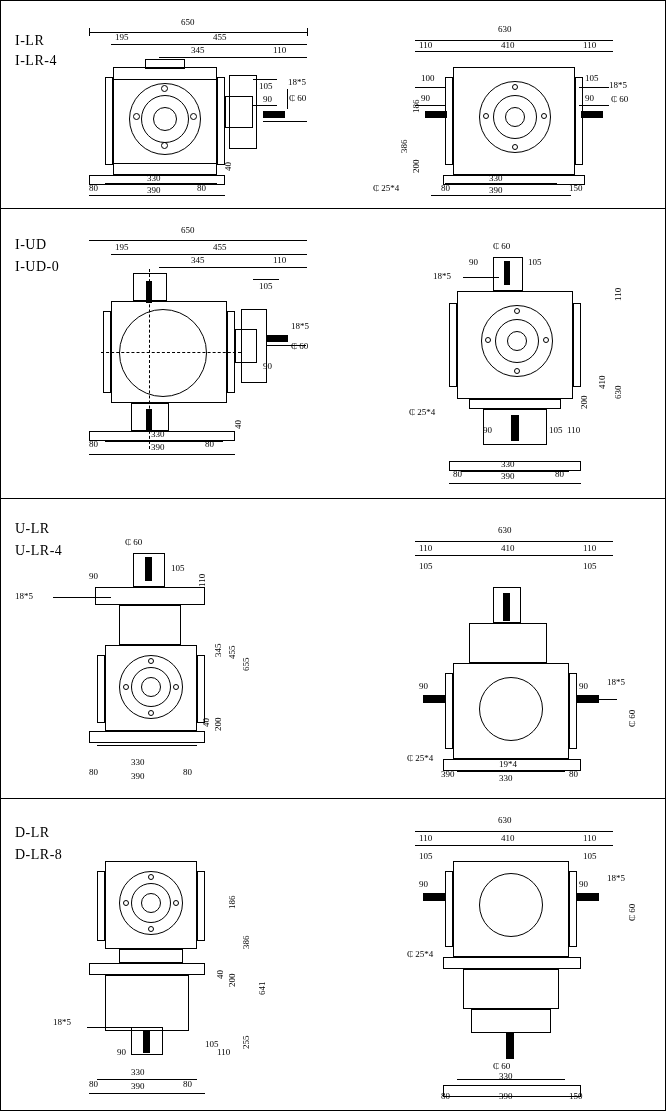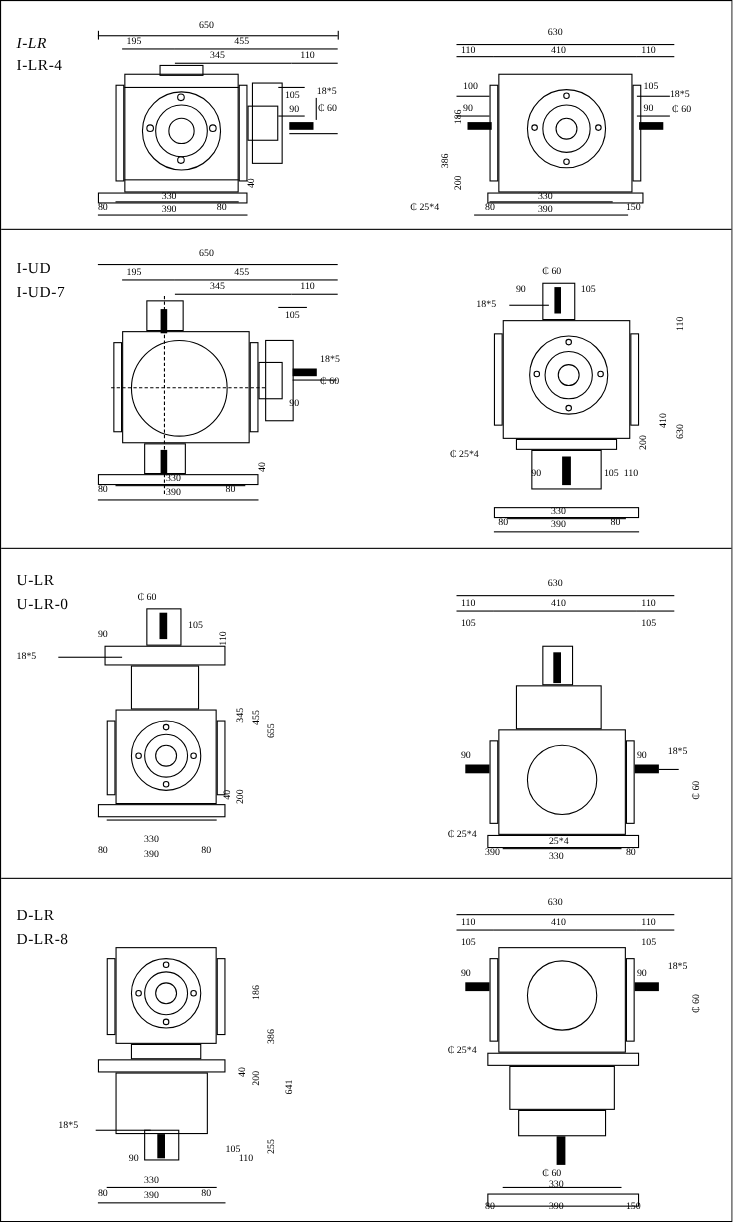--- a/index.html
+++ b/index.html
@@ -28,21 +28,21 @@
   .rect{position:absolute;border:1px solid #000;box-sizing:border-box;}
   .circ{position:absolute;border:1px solid #000;border-radius:50%;box-sizing:border-box;}
   .blk{position:absolute;background:#000;}
 </style>
 </head>
 <body>
 
 <div id="sheet">
 
   <div class="row" id="row0">
-    <div class="label" style="left:14px;top:32px;font-style:italic;">I-LR</div>
+    <div class="label" style="left:14px;top:32px;">I-LR</div>
     <div class="label" style="left:14px;top:52px;">I-LR-4</div>
 
     <div class="ln h" style="left:88px;top:31px;width:218px;"></div>
     <div class="dim" style="left:180px;top:16px;">650</div>
     <div class="ln v" style="left:88px;top:27px;height:8px;"></div>
     <div class="ln v" style="left:306px;top:27px;height:8px;"></div>
 
     <div class="ln h" style="left:110px;top:43px;width:48px;"></div>
     <div class="dim" style="left:114px;top:31px;">195</div>
     <div class="ln h" style="left:158px;top:43px;width:148px;"></div>
@@ -135,21 +135,21 @@
     <div class="ln h" style="left:444px;top:182px;width:112px;"></div>
     <div class="dim" style="left:488px;top:172px;">330</div>
     <div class="ln h" style="left:430px;top:194px;width:140px;"></div>
     <div class="dim" style="left:488px;top:184px;">390</div>
     <div class="dim" style="left:440px;top:182px;">80</div>
     <div class="dim" style="left:568px;top:182px;">150</div>
   </div>
 
   <div class="row" id="row1">
     <div class="label" style="left:14px;top:28px;">I-UD</div>
-    <div class="label" style="left:14px;top:50px;">I-UD-7</div>
+    <div class="label" style="left:14px;top:50px;">I-UD-0</div>
 
     <div class="ln h" style="left:88px;top:31px;width:218px;"></div>
     <div class="dim" style="left:180px;top:16px;">650</div>
     <div class="ln h" style="left:110px;top:45px;width:48px;"></div>
     <div class="dim" style="left:114px;top:33px;">195</div>
     <div class="ln h" style="left:158px;top:45px;width:148px;"></div>
     <div class="dim" style="left:212px;top:33px;">455</div>
     <div class="ln h" style="left:158px;top:58px;width:106px;"></div>
     <div class="dim" style="left:190px;top:46px;">345</div>
     <div class="ln h" style="left:264px;top:58px;width:42px;"></div>
@@ -221,21 +221,21 @@
     <div class="ln h" style="left:460px;top:262px;width:108px;"></div>
     <div class="dim" style="left:500px;top:250px;">330</div>
     <div class="ln h" style="left:448px;top:274px;width:132px;"></div>
     <div class="dim" style="left:500px;top:262px;">390</div>
     <div class="dim" style="left:452px;top:260px;">80</div>
     <div class="dim" style="left:554px;top:260px;">80</div>
   </div>
 
   <div class="row" id="row2">
     <div class="label" style="left:14px;top:22px;">U-LR</div>
-    <div class="label" style="left:14px;top:44px;">U-LR-0</div>
+    <div class="label" style="left:14px;top:44px;">U-LR-4</div>
 
     <div class="dim" style="left:124px;top:38px;">₵ 60</div>
     <div class="blk" style="left:144px;top:58px;width:7px;height:24px;"></div>
     <div class="rect" style="left:132px;top:54px;width:32px;height:34px;"></div>
     <div class="dim" style="left:88px;top:72px;">90</div>
     <div class="dim" style="left:170px;top:64px;">105</div>
     <div class="dim v" style="left:196px;top:88px;">110</div>
     <div class="dim" style="left:14px;top:92px;">18*5</div>
     <div class="ln h" style="left:52px;top:98px;width:58px;"></div>
 
@@ -288,21 +288,21 @@
     <div class="blk" style="left:422px;top:196px;width:22px;height:8px;"></div>
     <div class="blk" style="left:576px;top:196px;width:22px;height:8px;"></div>
     <div class="dim" style="left:418px;top:182px;">90</div>
     <div class="dim" style="left:578px;top:182px;">90</div>
     <div class="dim" style="left:606px;top:178px;">18*5</div>
     <div class="ln h" style="left:598px;top:200px;width:18px;"></div>
     <div class="dim v" style="left:626px;top:228px;">₵ 60</div>
     <div class="dim" style="left:406px;top:254px;">₵ 25*4</div>
 
     <div class="ln h" style="left:456px;top:272px;width:108px;"></div>
-    <div class="dim" style="left:498px;top:260px;">25*4</div>
+    <div class="dim" style="left:498px;top:260px;">19*4</div>
     <div class="dim" style="left:498px;top:274px;">330</div>
     <div class="dim" style="left:440px;top:270px;">390</div>
     <div class="dim" style="left:568px;top:270px;">80</div>
   </div>
 
   <div class="row" id="row3">
     <div class="label" style="left:14px;top:26px;">D-LR</div>
     <div class="label" style="left:14px;top:48px;">D-LR-8</div>
 
     <div class="rect" style="left:104px;top:62px;width:92px;height:88px;"></div>

